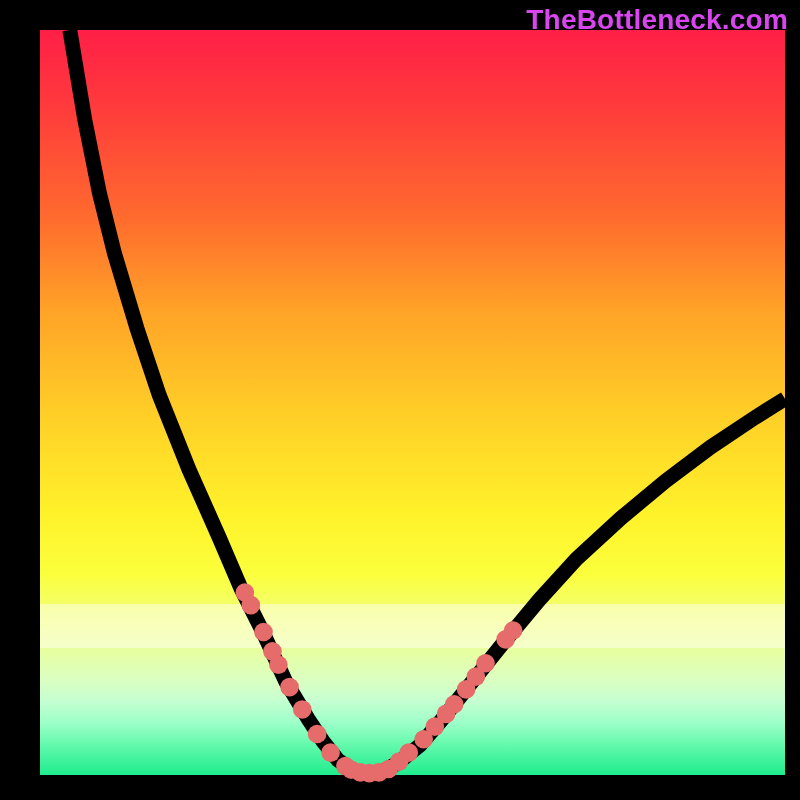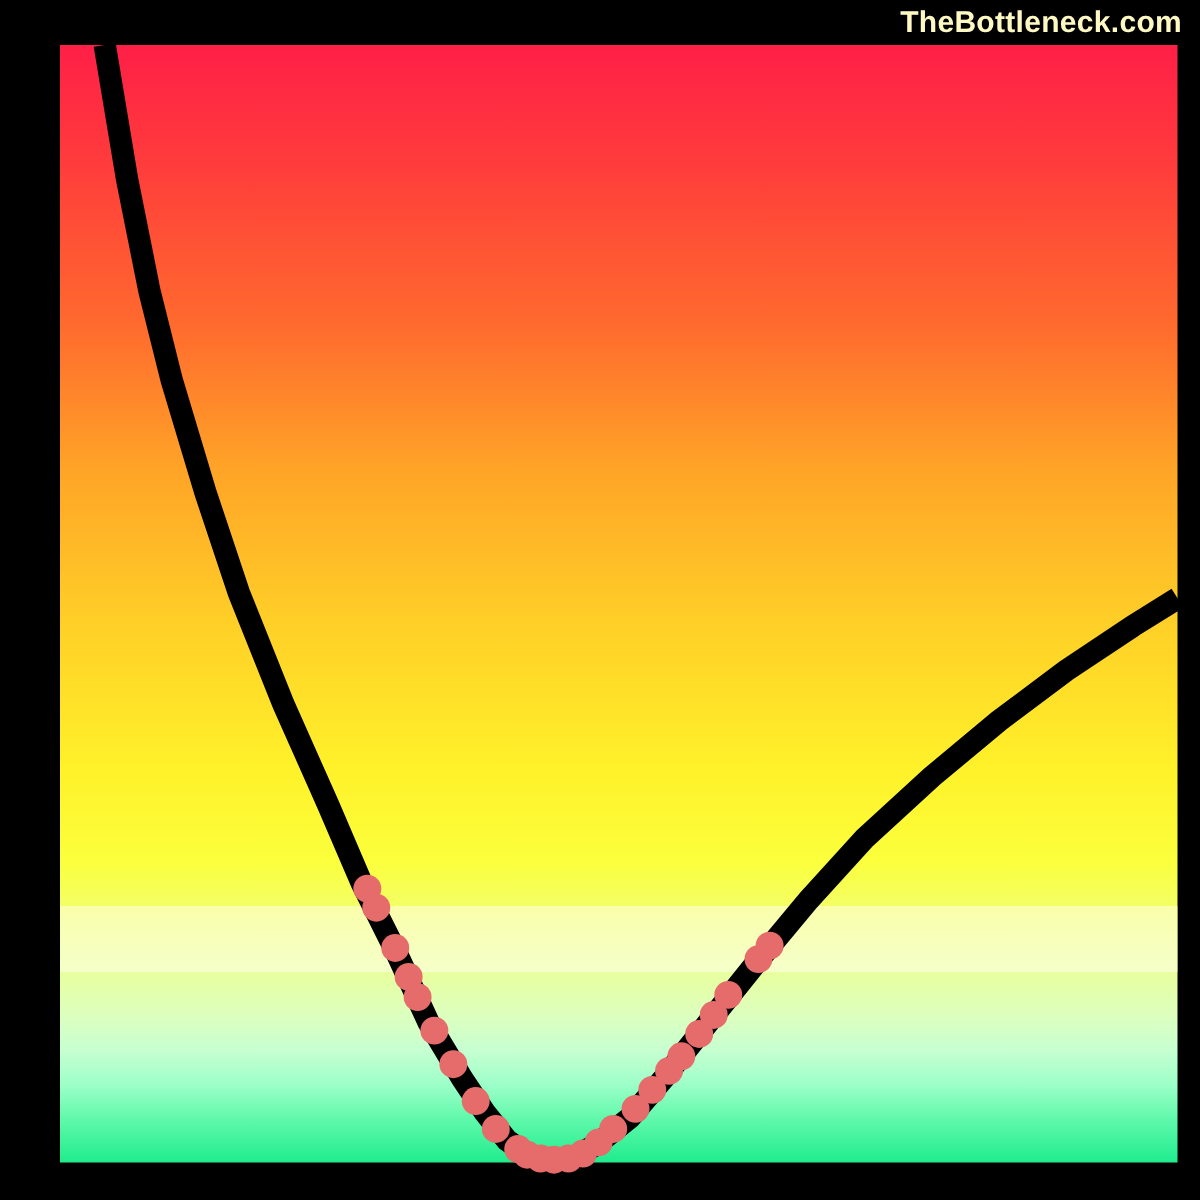--- a/index.html
+++ b/index.html
@@ -14,22 +14,22 @@
   .frame {
     position: relative;
     width: 800px;
     height: 800px;
     background: #000;
   }
   .watermark {
     position: absolute;
     top: 4px;
     right: 12px;
-    color: #fef9c3;
-    font-size: 20px;
+    color: #d946ef;
+    font-size: 28px;
     font-weight: 600;
     letter-spacing: 0.2px;
     user-select: none;
   }
   .plot-area {
     position: absolute;
     left: 40px;
     top: 30px;
     width: 745px;
     height: 745px;

